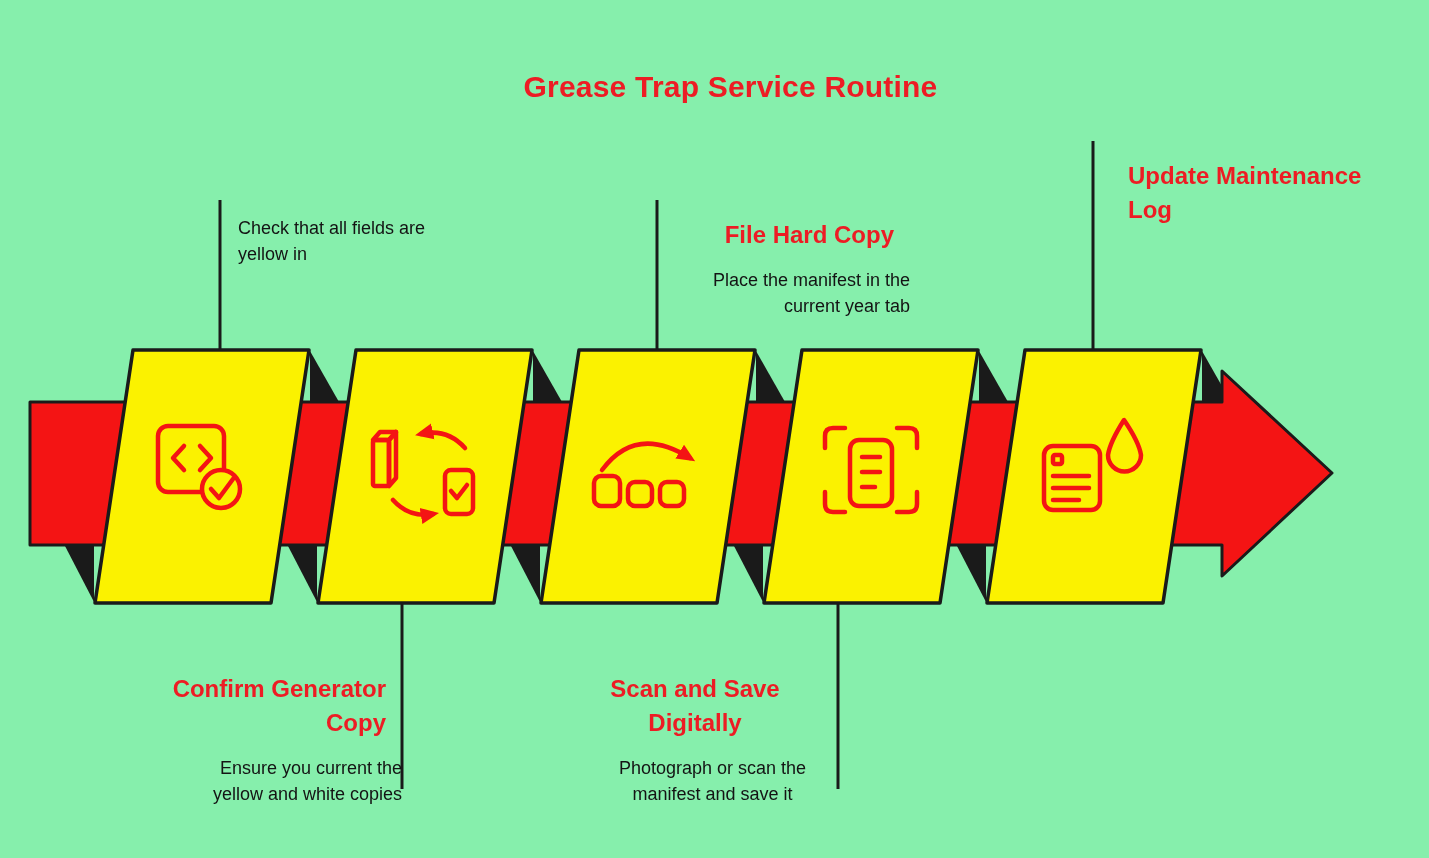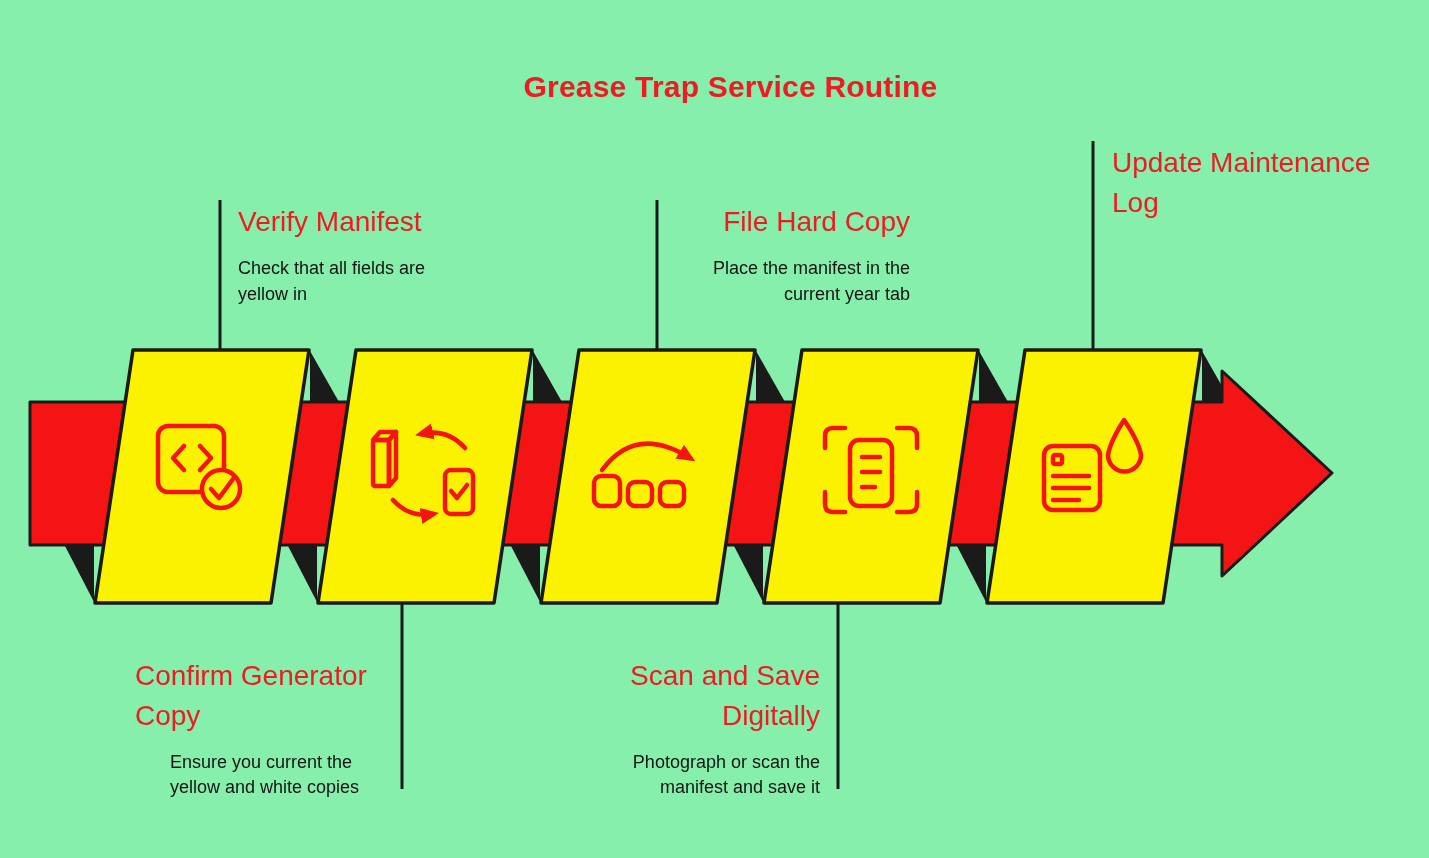--- a/index.html
+++ b/index.html
@@ -32,39 +32,39 @@
   .icon {
     fill: none;
     stroke-width: 4.5;
     stroke-linecap: round;
     stroke-linejoin: round;
   }
   .step {
     position: absolute;
   }
   .step h2 {
-    margin: 0;
-    font-size: 28px;
+    margin: 16px;
+    font-size: 24px;
     line-height: 1.42;
-    font-weight: 400;
+    font-weight: 700;
     color: #ED1C24;
   }
   .step p {
     margin: 14px 0 0 0;
     font-size: 18px;
     line-height: 1.44;
     color: #141414;
   }
   .step-1 { left: 238px; top: 202px; width: 230px; text-align: left; }
   .step-3 { left: 675px; top: 202px; width: 235px; text-align: right; }
   .step-5 { left: 1112px; top: 143px; width: 270px; text-align: left; }
   .step-5 p { width: 230px; }
-  .step-2 { left: 135px; top: 656px; width: 250px; }
+  .step-2 { left: 152px; top: 656px; width: 250px; text-align: right; }
   .step-2 p { width: 215px; margin-left: auto; }
-  .step-4 { left: 570px; top: 656px; width: 250px; text-align: right; }
+  .step-4 { left: 570px; top: 656px; width: 250px; text-align: center; }
   .step-4 p { width: 215px; margin-left: auto; }
 </style>
 </head>
 <body>
 
 <div class="canvas">
 
   <h1 class="diagram-title">Grease Trap Service Routine</h1>
 
   <svg class="flow-svg" viewBox="0 0 1429 858" xmlns="http://www.w3.org/2000/svg">
@@ -145,21 +145,20 @@
       <rect x="-50" y="-28" width="56" height="64" rx="9"></rect>
       <rect x="-41" y="-19" width="9" height="9" rx="2"></rect>
       <path d="M -41,2 h 36"></path>
       <path d="M -41,14 h 36"></path>
       <path d="M -41,26 h 26"></path>
       <path d="M 30,-54 Q 16,-32 14,-19 A 16.5,16.5 0 1 0 47,-19 Q 45,-32 30,-54 Z" fill="#FBF200"></path>
     </g>
   </svg>
 
   <div class="step step-1">
-    <h2>Verify Manifest</h2>
     <p>Check that all fields are yellow in</p>
   </div>
 
   <div class="step step-2">
     <h2>Confirm Generator Copy</h2>
     <p>Ensure you current the yellow and white copies</p>
   </div>
 
   <div class="step step-3">
     <h2>File Hard Copy</h2>

